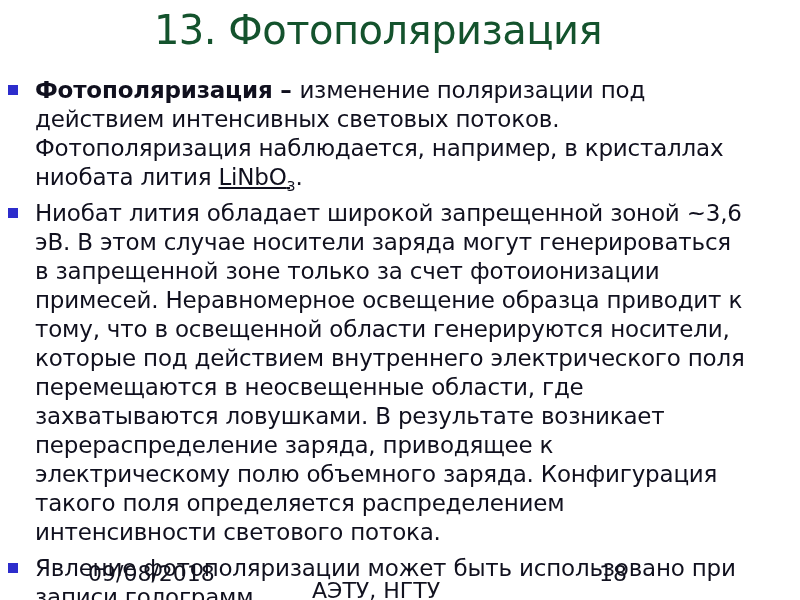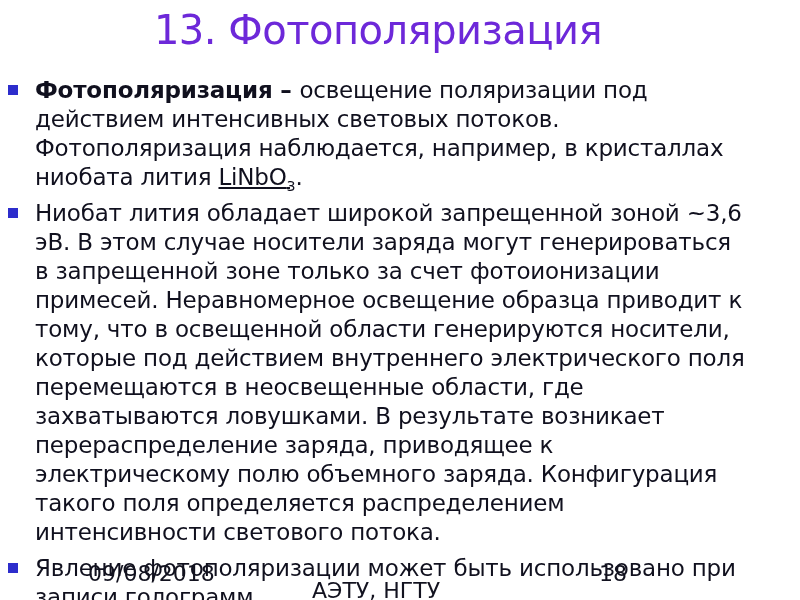--- a/index.html
+++ b/index.html
@@ -13,21 +13,21 @@
     overflow: hidden;
   }
   .slide-title {
     position: absolute;
     top: 6px;
     left: 0;
     width: 756px;
     text-align: center;
     font-size: 40px;
     line-height: 48px;
-    color: #6d28d9;
+    color: #14532d;
     letter-spacing: -0.5px;
     white-space: nowrap;
   }
   .content {
     position: absolute;
     top: 76px;
     left: 8px;
     width: 742px;
   }
   .bullet-list {
@@ -94,21 +94,21 @@
 
 <div class="slide">
 
   <div class="slide-title">13. Фотополяризация</div>
 
   <div class="content">
     <ul class="bullet-list">
 
       <li class="bullet-item">
         <span class="bullet-square"></span>
-        <span class="b">Фотополяризация</span><span class="b"> – </span><span>освещение поляризации под действием интенсивных световых потоков. Фотополяризация наблюдается, например, в кристаллах ниобата лития </span><span class="formula"><span>LiNbO</span><sub>3</sub></span><span>.</span>
+        <span class="b">Фотополяризация</span><span class="b"> – </span><span>изменение поляризации под действием интенсивных световых потоков. Фотополяризация наблюдается, например, в кристаллах ниобата лития </span><span class="formula"><span>LiNbO</span><sub>3</sub></span><span>.</span>
       </li>
 
       <li class="bullet-item">
         <span class="bullet-square"></span>
         <span>Ниобат лития обладает широкой запрещенной зоной ~3,6 эВ. В этом случае носители заряда могут генерироваться в запрещенной зоне только за счет фотоионизации примесей. Неравномерное освещение образца приводит к тому, что в освещенной области генерируются носители, которые под действием внутреннего электрического поля перемещаются в неосвещенные области, где захватываются ловушками. В результате возникает перераспределение заряда, приводящее к электрическому полю объемного заряда. Конфигурация такого поля определяется распределением интенсивности светового потока.</span>
       </li>
 
       <li class="bullet-item">
         <span class="bullet-square"></span>
         <span>Явление фотополяризации может быть использовано при записи голограмм.</span>

